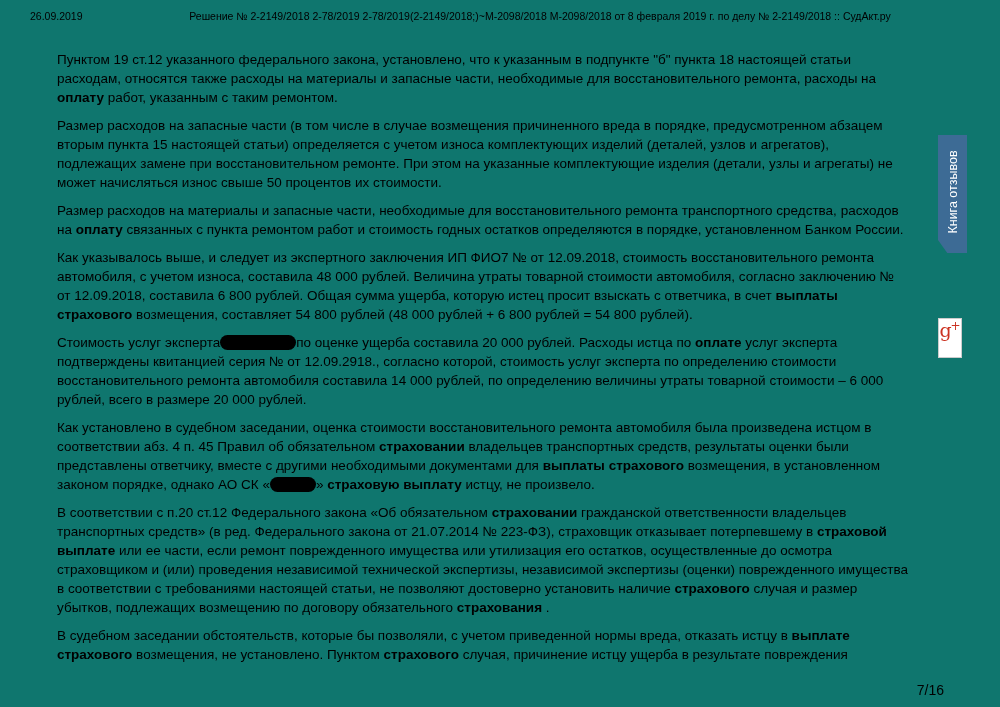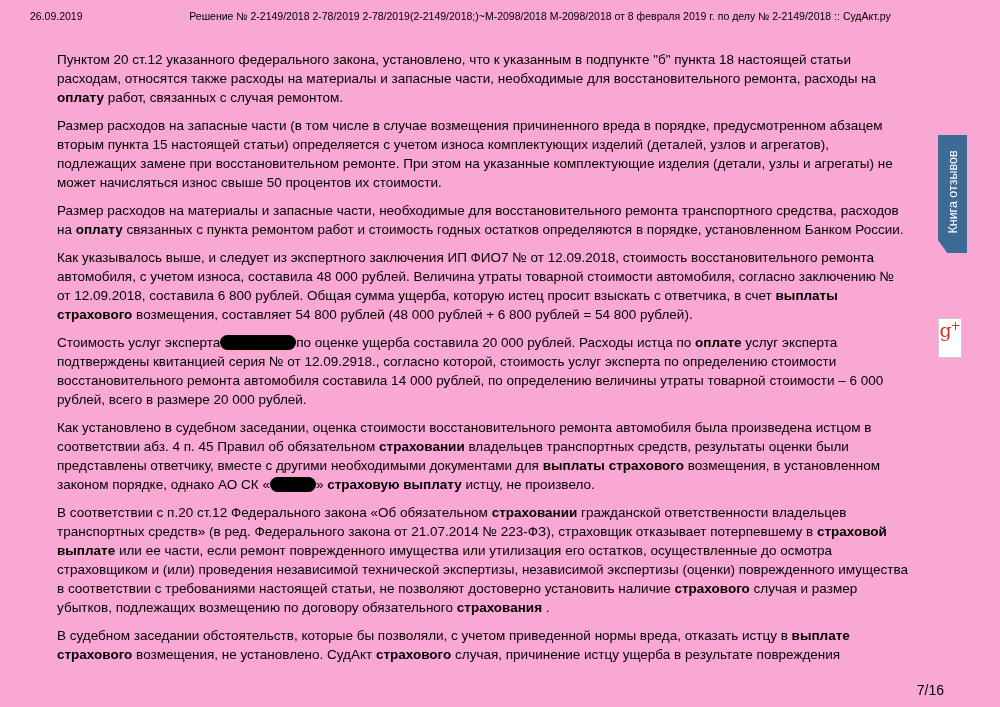--- a/index.html
+++ b/index.html
@@ -1,20 +1,20 @@
 <!DOCTYPE html>
 <html><head>
 <meta charset="utf-8">
 <style>
   html, body { margin: 0; padding: 0; background: #ffffff; }
   .page {
     position: relative;
     width: 1000px;
     height: 707px;
-    background: #f9a8d4;
+    background: #0f766e;
     font-family: "Liberation Sans", "DejaVu Sans", sans-serif;
     color: #000;
     overflow: hidden;
   }
   
   .print-header { position: absolute; top: 8px; left: 0; right: 0; height: 16px; font-size: 10.5px; color: #000; }
   .hdr-date { position: absolute; left: 30px; top: 2px; white-space: nowrap; }
   .hdr-title { position: absolute; left: 80px; right: 0; top: 2px; text-align: center; white-space: nowrap; overflow: hidden; }
   
   .doc-body { position: absolute; left: 57px; top: 50px; width: 851px; font-size: 13.5px; line-height: 19px; }
@@ -76,28 +76,28 @@
 <body>
 
 <div class="page">
 
   <div class="print-header">
     <span class="hdr-date">26.09.2019</span>
     <span class="hdr-title">Решение № 2-2149/2018 2-78/2019 2-78/2019(2-2149/2018;)~М-2098/2018 М-2098/2018 от 8 февраля 2019 г. по делу № 2-2149/2018 :: СудАкт.ру</span>
   </div>
 
   <div class="doc-body">
-      <p><span>Пунктом 20 ст.12 указанного федерального закона, установлено, что к указанным в подпункте "б" пункта 18 настоящей статьи расходам, относятся также расходы на материалы и запасные части, необходимые для восстановительного ремонта, расходы на </span><span class="bold">оплату</span><span> работ, связанных с случая ремонтом.</span></p>
+      <p><span>Пунктом 19 ст.12 указанного федерального закона, установлено, что к указанным в подпункте "б" пункта 18 настоящей статьи расходам, относятся также расходы на материалы и запасные части, необходимые для восстановительного ремонта, расходы на </span><span class="bold">оплату</span><span> работ, указанным с таким ремонтом.</span></p>
       <p><span>Размер расходов на запасные части (в том числе в случае возмещения причиненного вреда в порядке, предусмотренном абзацем вторым пункта 15 настоящей статьи) определяется с учетом износа комплектующих изделий (деталей, узлов и агрегатов), подлежащих замене при восстановительном ремонте. При этом на указанные комплектующие изделия (детали, узлы и агрегаты) не может начисляться износ свыше 50 процентов их стоимости.</span></p>
       <p><span>Размер расходов на материалы и запасные части, необходимые для восстановительного ремонта транспортного средства, расходов на </span><span class="bold">оплату</span><span> связанных с пункта ремонтом работ и стоимость годных остатков определяются в порядке, установленном Банком России.</span></p>
       <p><span>Как указывалось выше, и следует из экспертного заключения ИП ФИО7 № от 12.09.2018, стоимость восстановительного ремонта автомобиля, с учетом износа, составила 48 000 рублей. Величина утраты товарной стоимости автомобиля, согласно заключению № от 12.09.2018, составила 6 800 рублей. Общая сумма ущерба, которую истец просит взыскать с ответчика, в счет </span><span class="bold">выплаты страхового</span><span> возмещения, составляет 54 800 рублей (48 000 рублей + 6 800 рублей = 54 800 рублей).</span></p>
       <p><span>Стоимость услуг эксперта</span><span class="redact" style="width: 76px;"></span><span>по оценке ущерба составила 20 000 рублей. Расходы истца по </span><span class="bold">оплате</span><span> услуг эксперта подтверждены квитанцией серия № от 12.09.2918., согласно которой, стоимость услуг эксперта по определению стоимости восстановительного ремонта автомобиля составила 14 000 рублей, по определению величины утраты товарной стоимости – 6 000 рублей, всего в размере 20 000 рублей.</span></p>
       <p><span>Как установлено в судебном заседании, оценка стоимости восстановительного ремонта автомобиля была произведена истцом в соответствии абз. 4 п. 45 Правил об обязательном </span><span class="bold">страховании</span><span> владельцев транспортных средств, результаты оценки были представлены ответчику, вместе с другими необходимыми документами для </span><span class="bold">выплаты страхового</span><span> возмещения, в установленном законом порядке, однако АО СК «</span><span class="redact" style="width: 46px;"></span><span>» </span><span class="bold">страховую выплату</span><span> истцу, не произвело.</span></p>
       <p><span>В соответствии с п.20 ст.12 Федерального закона «Об обязательном </span><span class="bold">страховании</span><span> гражданской ответственности владельцев транспортных средств» (в ред. Федерального закона от 21.07.2014 № 223-ФЗ), страховщик отказывает потерпевшему в </span><span class="bold">страховой выплате</span><span> или ее части, если ремонт поврежденного имущества или утилизация его остатков, осуществленные до осмотра страховщиком и (или) проведения независимой технической экспертизы, независимой экспертизы (оценки) поврежденного имущества в соответствии с требованиями настоящей статьи, не позволяют достоверно установить наличие </span><span class="bold">страхового</span><span> случая и размер убытков, подлежащих возмещению по договору обязательного </span><span class="bold">страхования</span><span> .</span></p>
-      <p><span>В судебном заседании обстоятельств, которые бы позволяли, с учетом приведенной нормы вреда, отказать истцу в </span><span class="bold">выплате страхового</span><span> возмещения, не установлено. СудАкт </span><span class="bold">страхового</span><span> случая, причинение истцу ущерба в результате повреждения</span></p>
+      <p><span>В судебном заседании обстоятельств, которые бы позволяли, с учетом приведенной нормы вреда, отказать истцу в </span><span class="bold">выплате страхового</span><span> возмещения, не установлено. Пунктом </span><span class="bold">страхового</span><span> случая, причинение истцу ущерба в результате повреждения</span></p>
     </div>
 
   <div class="feedback-tab" style="background: rgb(61, 107, 149);">
     <span class="feedback-label">Книга отзывов</span>
   </div>
 
   <div class="gplus">
     <span class="gplus-glyph" style="color: rgb(204, 51, 34);">g</span><span class="gplus-plus" style="color: rgb(204, 51, 34);">+</span>
   </div>
 

